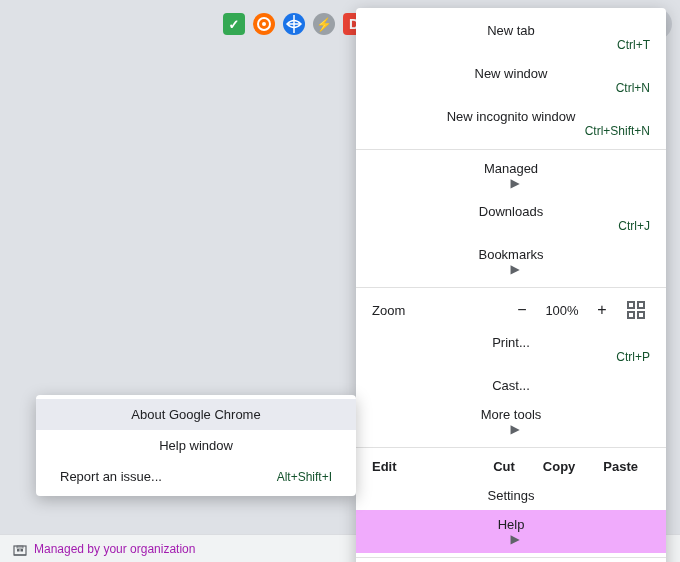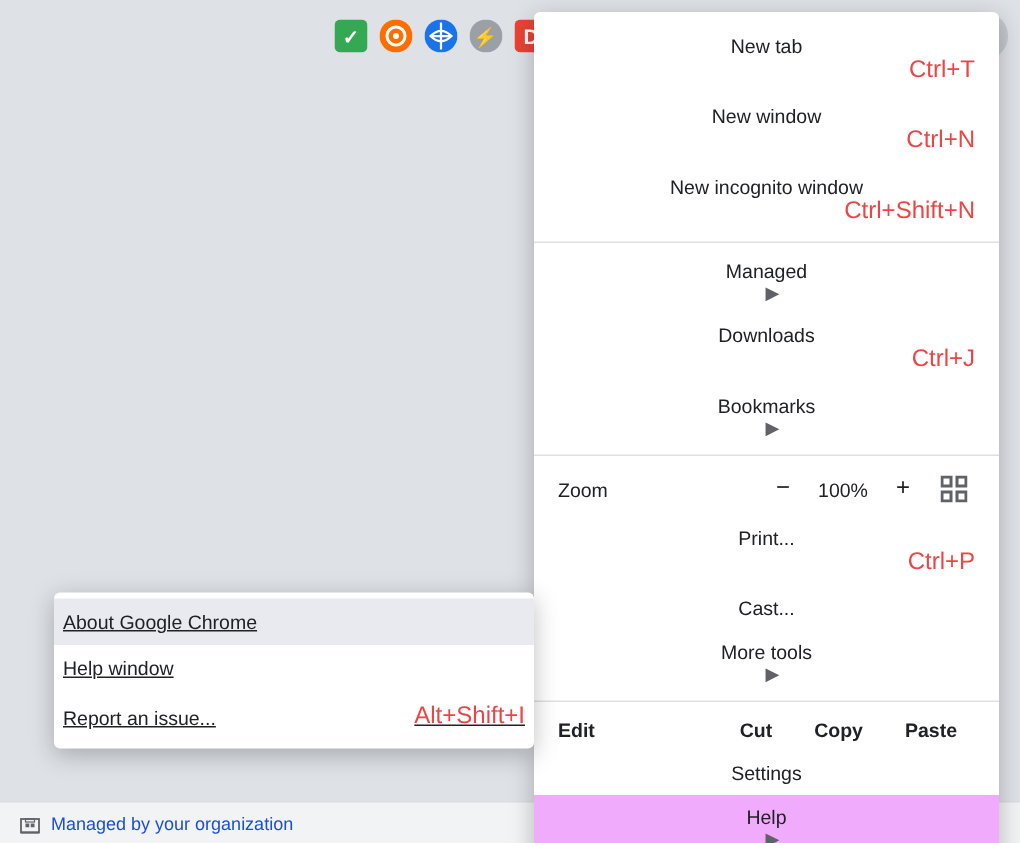--- a/index.html
+++ b/index.html
@@ -83,22 +83,22 @@
     .menu-item.highlighted {
       background: #f0abfc;
     }
 
     .menu-item-label {
       font-size: 13px;
       color: #202124;
     }
 
     .menu-item-shortcut {
-      font-size: 16px;
-      color: #ef4444;
+      font-size: 12px;
+      color: #14532d;
       margin-left: auto;
     }
 
     .menu-item-arrow {
       font-size: 12px;
       color: #5f6368;
       margin-left: 8px;
     }
 
     
@@ -188,26 +188,25 @@
       background: #fff;
       border-radius: 4px;
       box-shadow: 0 4px 16px rgba(0,0,0,0.25);
       z-index: 200;
       padding: 4px 0;
     }
 
     .submenu-item {
       display: flex;
       align-items: center;
-      justify-content: flex-start;
-      padding: 8px 6px;
-      cursor: pointer;
-      color: #202124;
-      font-size: 13px;
-      text-decoration: underline;
+      justify-content: center;
+      padding: 8px 24px;
+      cursor: pointer;
+      color: #202124;
+      font-size: 13px;
     }
 
     .submenu-item.highlighted {
       background: #e8eaf0;
     }
 
     
     .bottom-bar {
       position: absolute;
       bottom: 0;
@@ -227,21 +226,21 @@
       height: 16px;
       display: flex;
       align-items: center;
       justify-content: center;
       color: #5f6368;
       font-size: 12px;
     }
 
     .bottom-bar-text {
       font-size: 12px;
-      color: #1d4ed8;
+      color: #a21caf;
     }
 
     
     .ext-icon-wrapper {
       width: 28px;
       height: 28px;
       display: flex;
       align-items: center;
       justify-content: center;
       position: relative;

